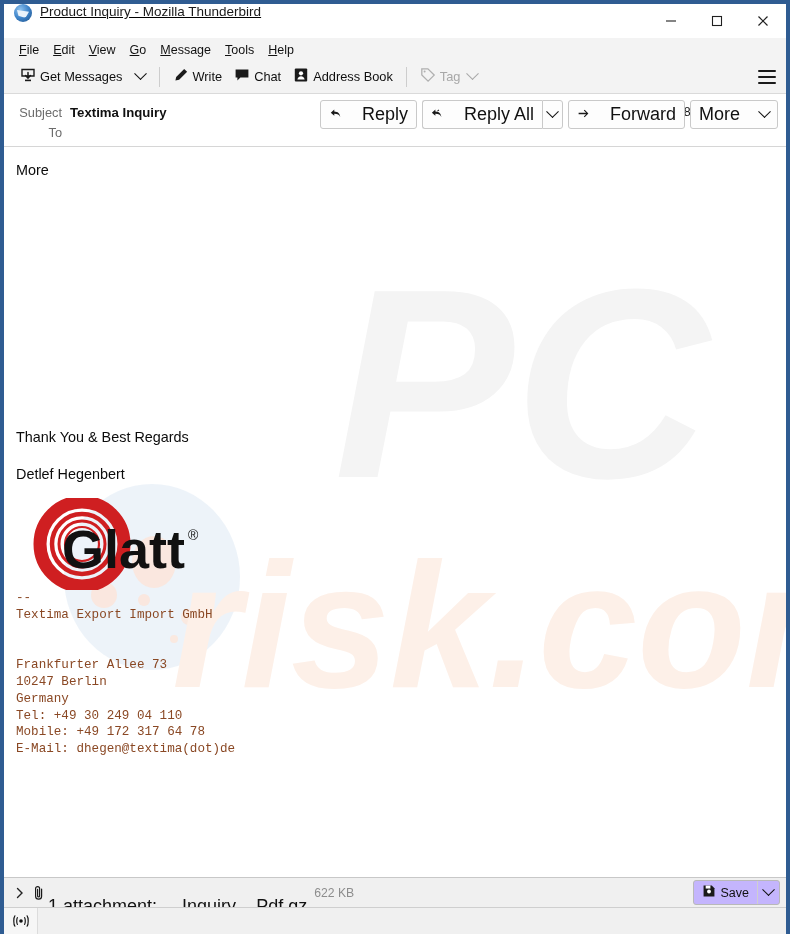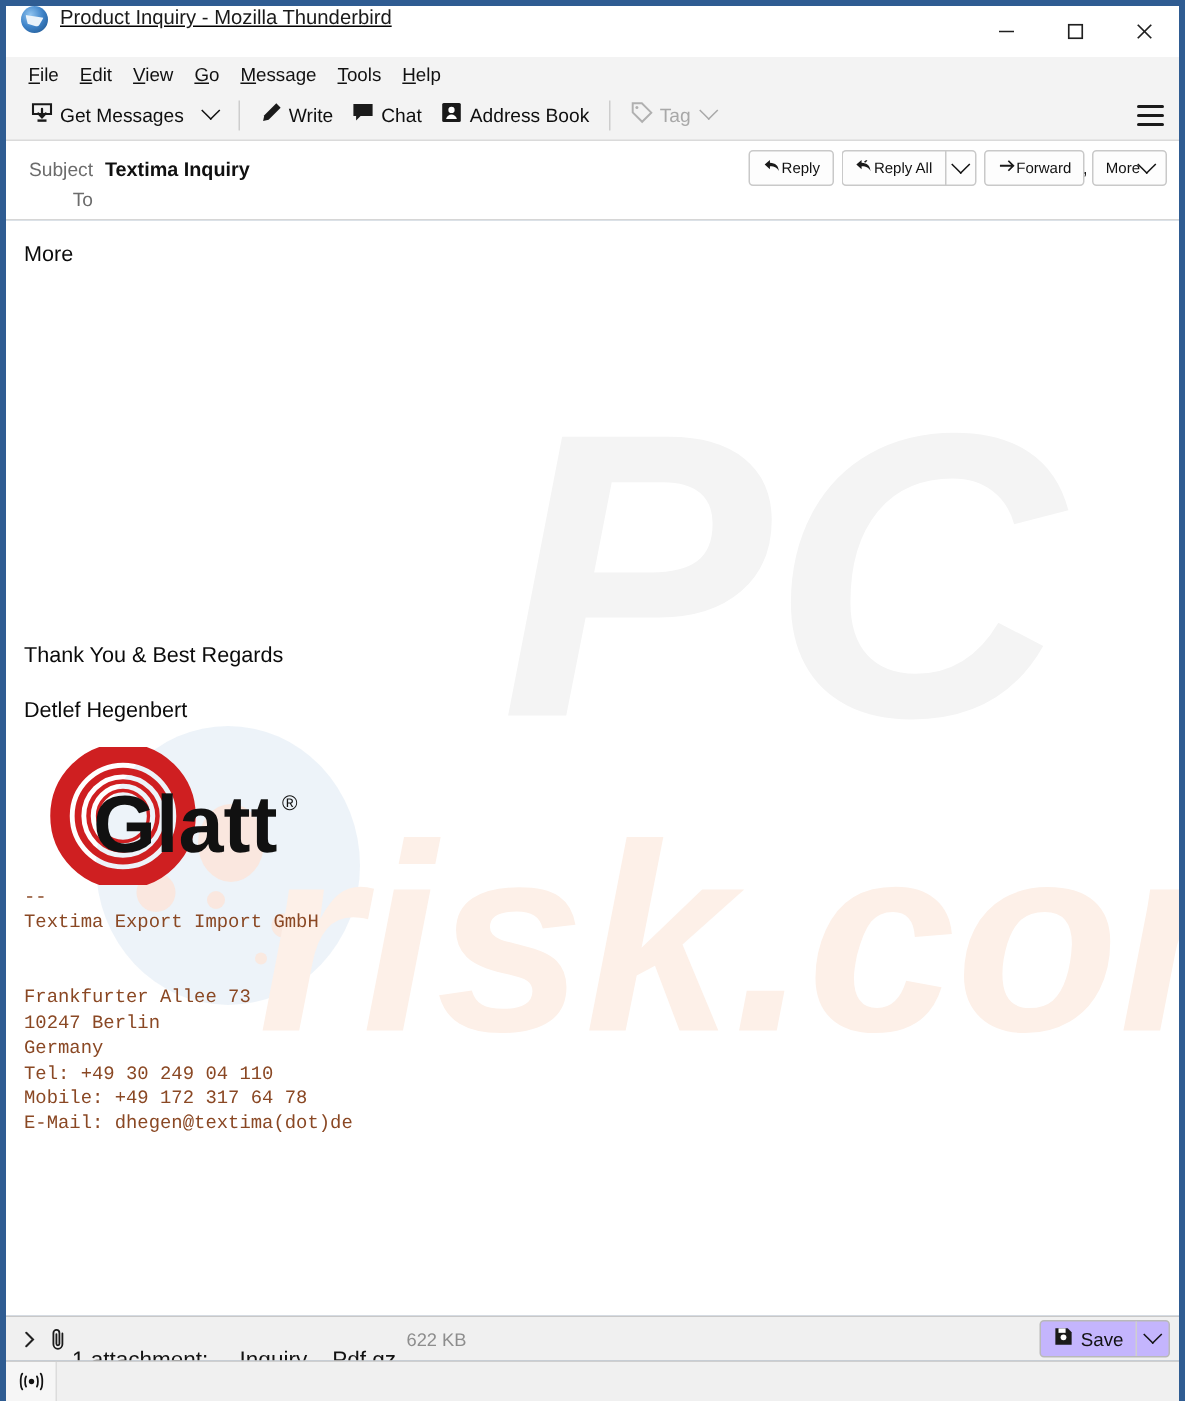--- a/index.html
+++ b/index.html
@@ -149,23 +149,23 @@
   .reply-group {
     position: absolute;
     right: 8px; top: 6px;
     display: flex; align-items: stretch;
     gap: 5px;
   }
   .rbtn {
     border: 1px solid #c9c9c9;
     background: #fdfdfd;
     border-radius: 3px;
-    font-size: 10px;
+    font-size: 18px;
     color: #111;
-    display: flex; align-items: center; gap: 0;
+    display: flex; align-items: center; gap: 20px;
     padding: 3px 8px;
     white-space: nowrap;
     justify-content: space-between;
   }
   .rsplit { display: flex; }
   .rsplit .rbtn:first-child { border-right: none; border-radius: 3px 0 0 3px; }
   .rsplit .rbtn:last-child { border-radius: 0 3px 3px 0; padding: 3px 5px; }
   
   .bodywrap {
     flex: 1 1 auto;
@@ -216,21 +216,21 @@
     border-top: 1px solid #c8c8c8;
     display: flex;
     align-items: center;
     padding: 0 6px 0 8px;
     flex: 0 0 auto;
   }
   .att-chev {
     width: 16px; display: flex; align-items: center; justify-content: center;
     color: #222;
   }
-  .att-text { font-size: 15px; color: #121212; margin-left: 2px; margin-top: 27px; }
+  .att-text { font-size: 18px; color: #121212; margin-left: 2px; margin-top: 27px; }
   .att-size { font-size: 12.2px; color: #8d8d8d; margin-left: 7px; }
   .att-flex { flex: 1 1 auto; }
   .savebtn {
     display: flex; align-items: stretch;
     border: 1px solid #b9b9b9;
     border-radius: 3px;
     background: #c4b5fd;
   }
   .savebtn .sv-main {
     display: flex; align-items: center; gap: 5px;

